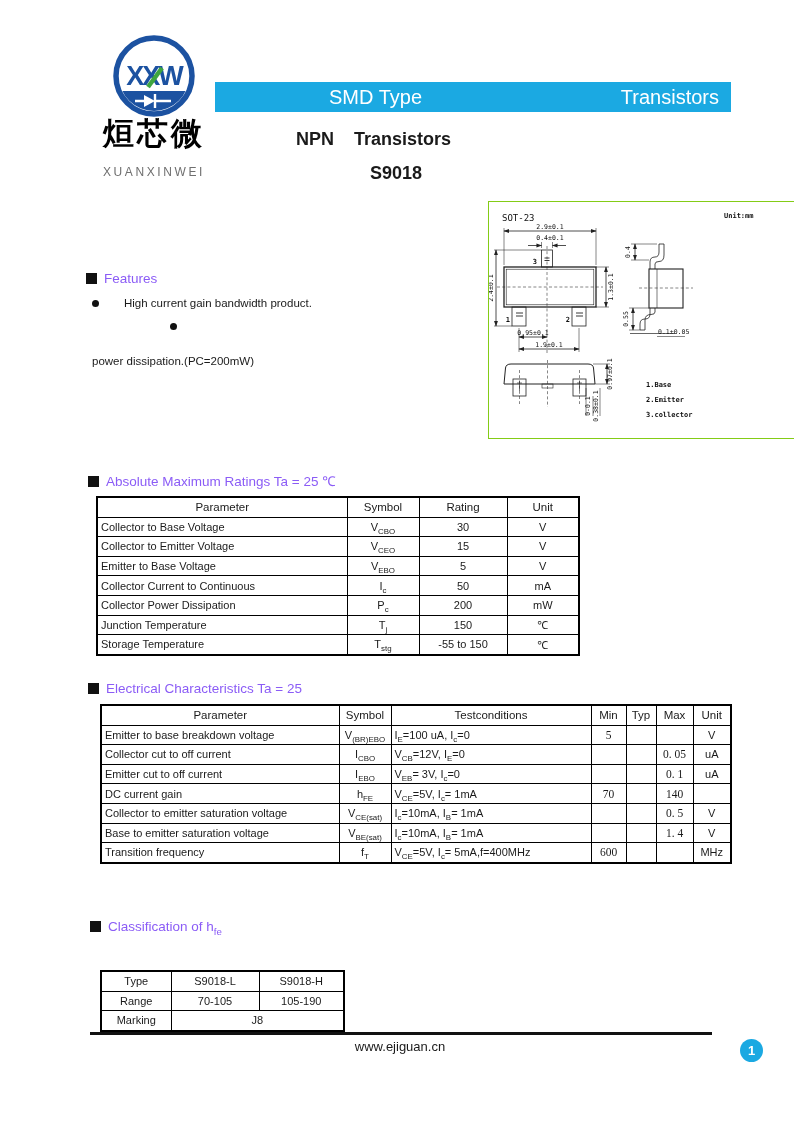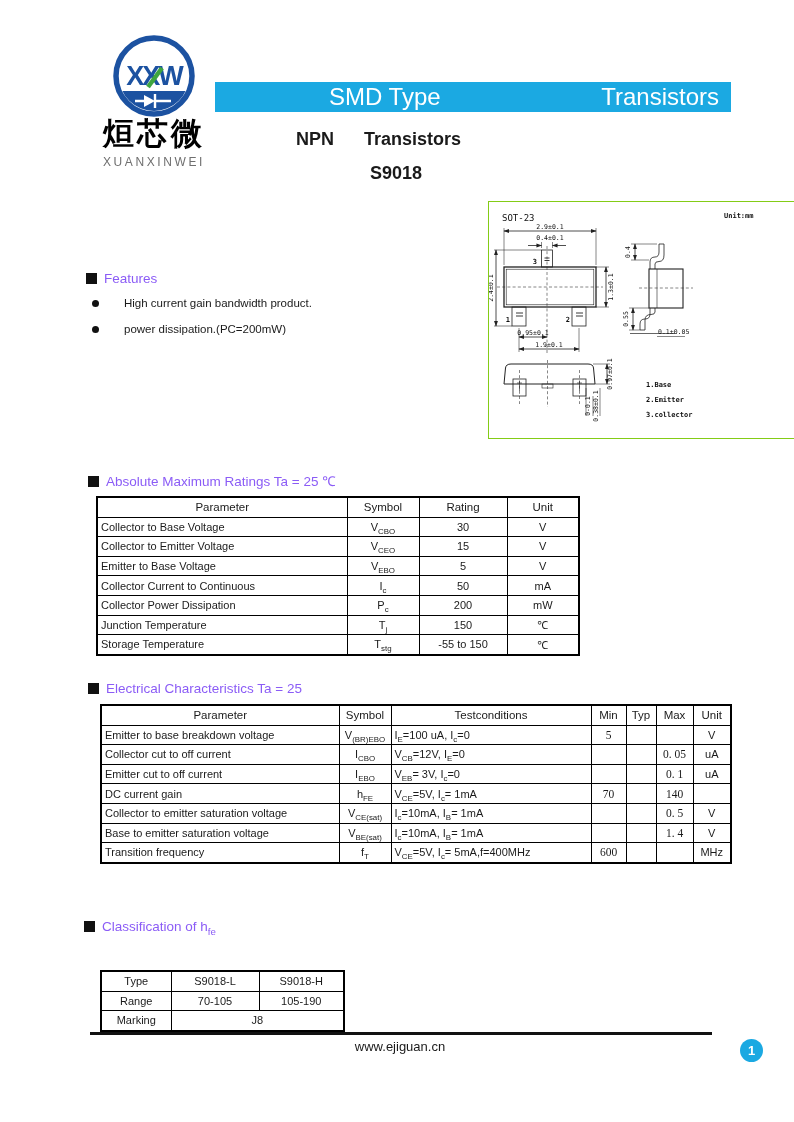--- a/index.html
+++ b/index.html
@@ -3,28 +3,28 @@
 <meta charset="utf-8">
 <style>
   html,body{margin:0;padding:0;background:#e8e8e8;}
   .page{position:relative;width:794px;height:1122px;background:#fff;margin:0 auto;
         font-family:"Liberation Sans",sans-serif;color:#1a1a1a;overflow:hidden;}
 
   
   .logo-block{position:absolute;left:84px;top:34px;width:140px;text-align:center;}
   .logo-block svg{display:block;margin:0 auto;}
   .logo-cn{font-size:31px;font-weight:900;letter-spacing:3px;color:#000;line-height:1.05;}
-  .logo-en{font-size:12px;color:#6f6f6f;letter-spacing:2.6px;margin-top:4px;}
+  .logo-en{font-size:12px;color:#6f6f6f;letter-spacing:2.6px;margin-top:14px;}
 
   
   .header-bar{position:absolute;left:215px;top:82px;width:516px;height:30px;
-              background:var(--accent);color:#fff;font-size:24px;display:flex;align-items:center;}
+              background:var(--accent);color:#fff;font-size:20px;display:flex;align-items:center;}
   .header-bar .smd{margin-left:114px;}
   .header-bar .trans{margin-left:auto;margin-right:12px;}
-  .npn-line{position:absolute;left:296px;top:129px;font-size:18px;font-weight:bold;display:flex;gap:30px;}
+  .npn-line{position:absolute;left:296px;top:129px;font-size:18px;font-weight:bold;display:flex;gap:20px;}
   .part-number{position:absolute;left:296px;top:163px;width:200px;text-align:center;font-size:18px;font-weight:bold;}
 
   
   .section{position:absolute;display:flex;align-items:center;gap:7px;font-size:13.5px;color:#8b5cf6;}
   .sq{width:11px;height:11px;background:#111;flex:0 0 auto;}
   .feat-item{position:absolute;display:flex;align-items:center;gap:25px;font-size:11.5px;}
   .dot{width:7px;height:7px;border-radius:50%;background:#111;flex:0 0 auto;}
 
   
   .diagram-box{position:absolute;left:488px;top:201px;width:306px;height:236px;border:1px solid #84cc16;}
@@ -89,21 +89,21 @@
   <div class="part-number">S9018</div>
 
   <div class="section" style="left:86px;top:271px;">
     <span class="sq"></span>
     <span>Features</span>
   </div>
   <div class="feat-item" style="left:92px;top:297px;">
     <span class="dot"></span>
     <span>High current gain bandwidth product.</span>
   </div>
-  <div class="feat-item" style="left:92px;top:323px;">
+  <div class="feat-item" style="left:92px;top:323px;flex-direction:column;">
     <span class="dot"></span>
     <span>power dissipation.(PC=200mW)</span>
   </div>
 
   <div class="diagram-box">
     <svg viewBox="0 0 306 236" width="306" height="236">
       <defs>
         <marker id="ar" viewBox="0 0 10 10" refX="9" refY="5" markerWidth="7" markerHeight="7" orient="auto-start-reverse">
           <path d="M0,1.5 L10,5 L0,8.5 z" fill="#222"></path>
         </marker>
@@ -336,21 +336,21 @@
             <td class="tl">V<sub>CE</sub>=5V, I<sub>c</sub>= 5mA,f=400MHz</td>
             <td class="tc num">600</td>
             <td class="tc num"></td>
             <td class="tc num"></td>
             <td class="tc">MHz</td>
           </tr>
         </tbody>
     </table>
   </div>
 
-  <div class="section" style="left:84px;top:919px;">
+  <div class="section" style="left:90px;top:919px;">
     <span class="sq"></span>
     <span>Classification of h<sub>fe</sub></span>
   </div>
   <div class="tbl t3" style="left:100px;top:970px;width:196px;">
     <table>
       <colgroup>
           <col style="width:70px">
           <col style="width:88px">
           <col style="width:85px">
         </colgroup>

